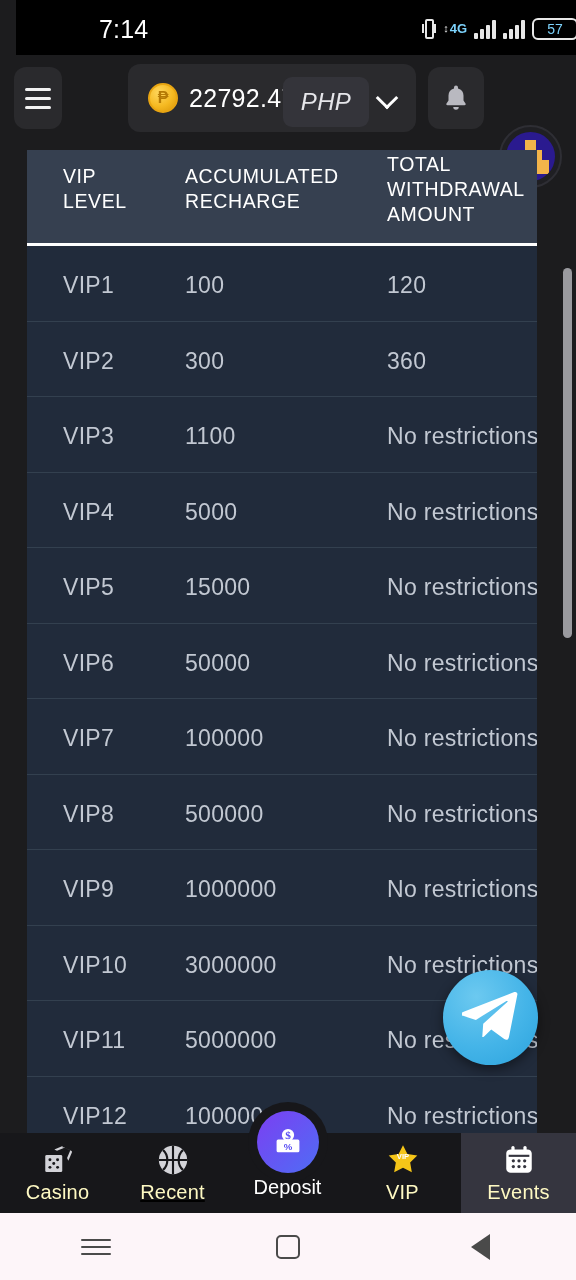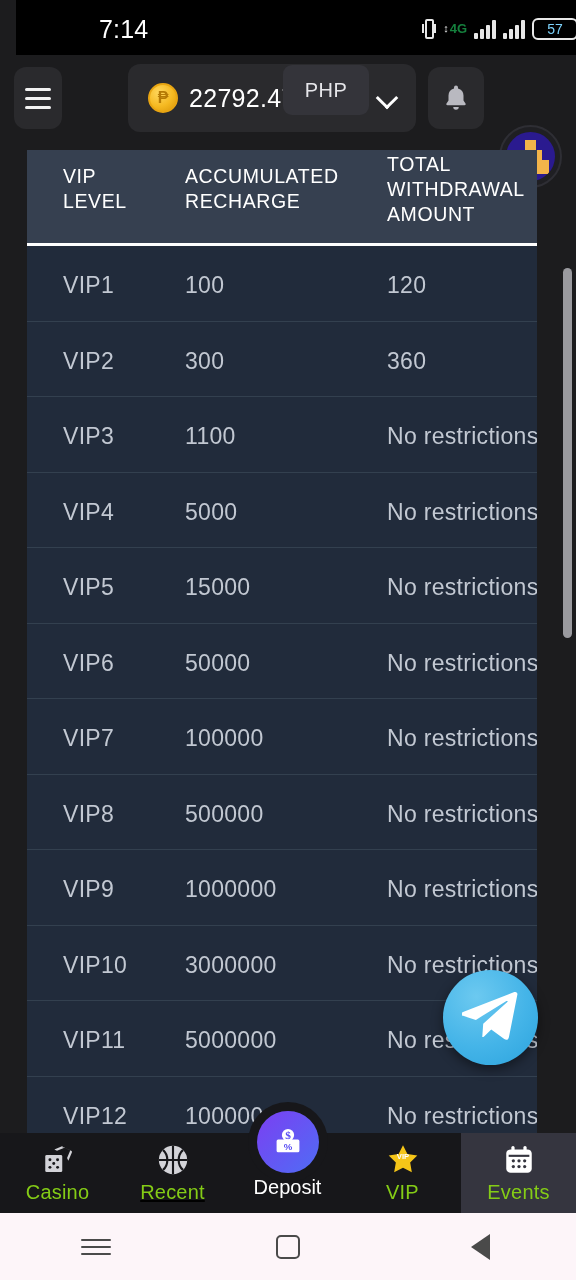--- a/index.html
+++ b/index.html
@@ -17,21 +17,21 @@
     background:#000; display:flex; align-items:center;
   }
   .sb-time { position:absolute; left:83px; top:15px; color:#fff; font-size:25px; font-weight:400; letter-spacing:.2px; }
   .sb-right { position:absolute; right:14px; top:18px; display:flex; align-items:center; gap:7px; }
   .sb-vibrate { width:14px; height:20px; position:relative; }
   .sb-vibrate .body { position:absolute; left:3px; top:0; width:9px; height:20px; border:2px solid #e8e8e8; border-radius:2px; }
   .sb-vibrate .ltick, .sb-vibrate .rtick { position:absolute; top:5px; width:2px; height:9px; background:#e8e8e8; }
   .sb-vibrate .ltick { left:0; } .sb-vibrate .rtick { right:0; }
   .sb-4g { display:flex; align-items:flex-start; gap:1px; }
   .sb-4g .updown { font-size:11px; color:#e8e8e8; line-height:10px; }
-  .sb-4g .lbl { font-size:13px; color:#15803d; font-weight:700; line-height:12px; }
+  .sb-4g .lbl { font-size:13px; color:#7dd3fc; font-weight:700; line-height:12px; }
   .bars { display:flex; align-items:flex-end; gap:2px; height:19px; }
   .bars i { width:4px; background:#e8e8e8; border-radius:1px; display:block; }
   .bars i:nth-child(1){height:6px;} .bars i:nth-child(2){height:10px;}
   .bars i:nth-child(3){height:14px;} .bars i:nth-child(4){height:19px;}
   .sb-batt { width:46px; height:22px; border:2px solid #e8e8e8; border-radius:6px; position:relative; display:flex; align-items:center; justify-content:center; }
   .sb-batt:after { content:""; position:absolute; right:-5px; top:6px; width:3px; height:8px; background:#e8e8e8; border-radius:0 2px 2px 0; }
   .sb-batt span { font-size:14px; color:#7dd3fc; font-weight:400; }
 
   
   .appheader {
@@ -50,23 +50,23 @@
     background:#2a2a2d; border-radius:12px; display:flex; align-items:center;
   }
   .coin {
     width:30px; height:30px; border-radius:50%; margin-left:20px; flex:0 0 30px;
     background:radial-gradient(circle at 35% 30%, #ffd75e 0%, #f5b921 55%, #d99508 100%);
     border:2px solid #e8a512; display:flex; align-items:center; justify-content:center;
     color:#b57a05; font-size:16px; font-weight:700; line-height:1;
   }
   .balval { color:#fff; font-size:25px; margin-left:11px; letter-spacing:.3px; white-space:nowrap; }
   .curbtn {
-    position:absolute; left:155px; top:1px; width:86px; height:50px;
+    position:absolute; left:155px; top:13px; width:86px; height:50px;
     background:#34343a; border-radius:9px; display:flex; align-items:center; justify-content:center;
-    color:#e6e6ea; font-size:20px; letter-spacing:.4px;
+    color:#e6e6ea; font-size:24px; letter-spacing:.4px;font-style:italic;
   }
   .chev { position:absolute; right:18px; top:24px; width:20px; height:20px; }
   .chev:before {
     content:""; position:absolute; left:1px; top:2px; width:13px; height:13px;
     border-right:3px solid #fff; border-bottom:3px solid #fff; transform:rotate(45deg);
   }
 
   .bellbtn {
     position:absolute; left:428px; top:12px; width:56px; height:62px;
     background:#2a2a2d; border-radius:12px; display:flex; align-items:center; justify-content:center;
@@ -120,21 +120,21 @@
   .tgfab svg { position:absolute; left:19px; top:22px; }
 
   
   .bottomnav {
     position:absolute; left:0; top:1133px; width:576px; height:80px; background:#17171a;
   }
   .navitem {
     position:absolute; top:0; width:115px; height:80px;
     display:flex; flex-direction:column; align-items:center; justify-content:center; gap:4px;
   }
-  .navitem .lbl { color:#84cc16; font-size:20px; letter-spacing:.2px; }
+  .navitem .lbl { color:#fef9c3; font-size:20px; letter-spacing:.2px; }
   .navitem.active { background:#35353f; }
   .n0 { left:0; }  .n1 { left:115px;text-decoration:underline; } .n2 { left:230px; } .n3 { left:345px; } .n4 { left:461px; width:115px; }
 
   .depositbtn {
     position:absolute; left:257px; top:1111px; width:62px; height:62px; border-radius:50%;
     background:linear-gradient(135deg, #7b3ff2 0%, #4f6df5 100%);
     display:flex; align-items:center; justify-content:center;
     box-shadow:0 0 0 9px #17171a;
   }
   .depositlbl { position:absolute; left:230px; top:1176px; width:115px; text-align:center; color:#fff; font-size:20px; }

